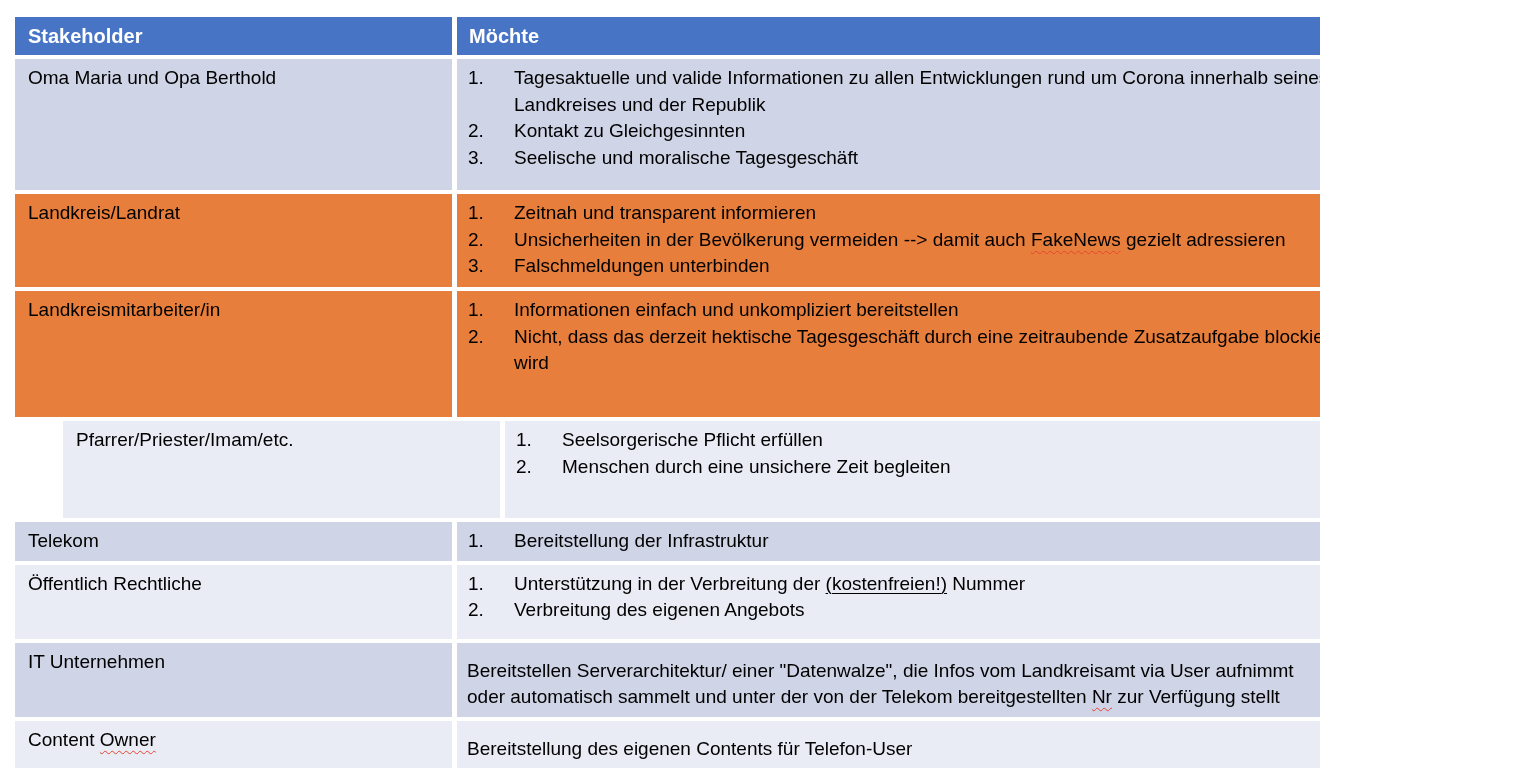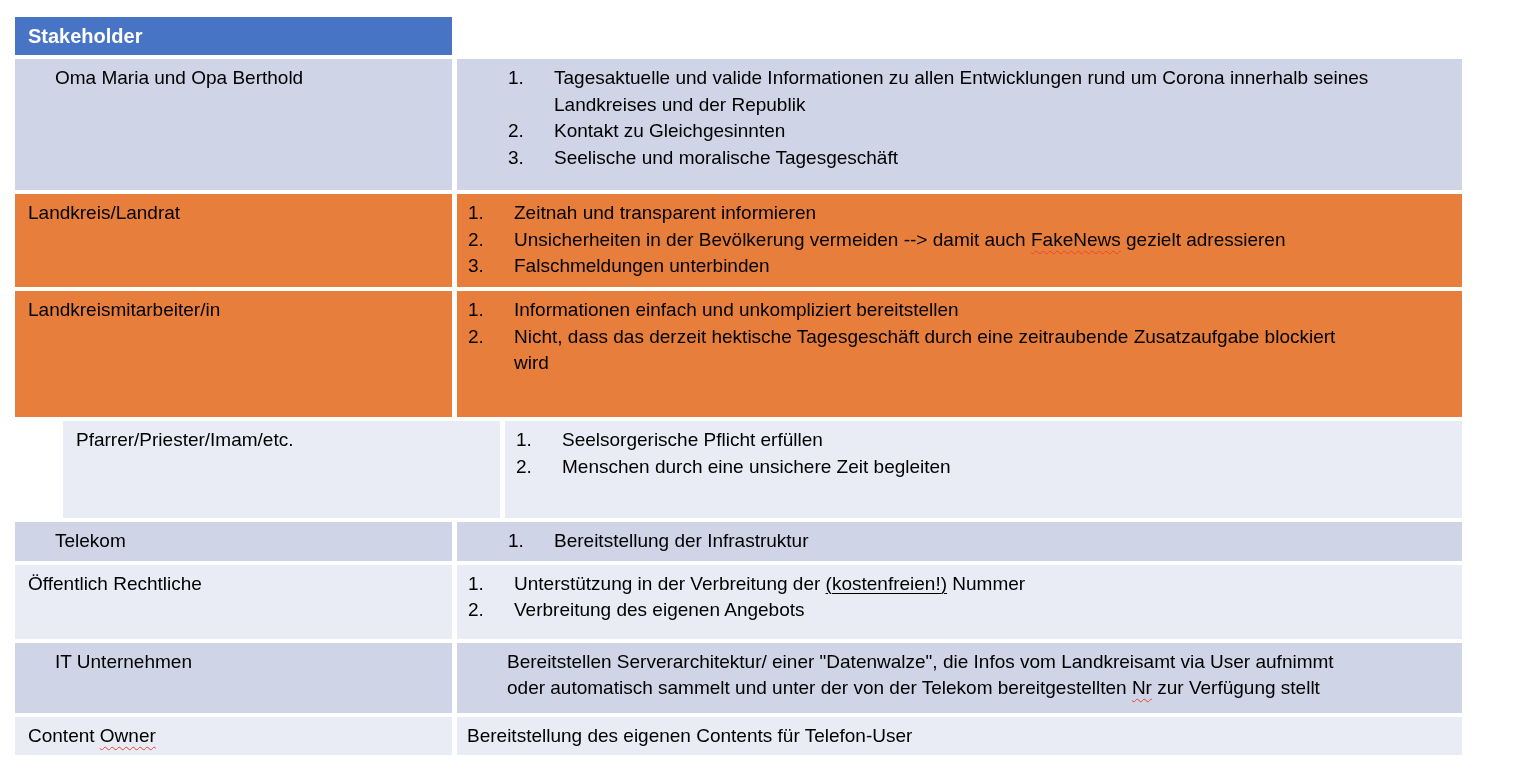--- a/index.html
+++ b/index.html
@@ -4,21 +4,21 @@
 <style>
   * { margin: 0; padding: 0; box-sizing: border-box; }
   html, body {
     width: 1538px; height: 772px;
     background: #ffffff;
     font-family: "Liberation Sans", "DejaVu Sans", sans-serif;
     color: #000000;
   }
   .canvas {
     position: relative;
-    width: 1462px; height: 772px;
+    width: 1320px; height: 772px;
     background: #ffffff;
     overflow: hidden;
   }
   .stakeholder-table {
     position: absolute;
     left: 15px; top: 17px;
     width: 1502px;
   }
   .trow {
     display: flex;
@@ -42,21 +42,21 @@
     background: var(--header-bg, #4774C4);
     color: var(--header-text, #ffffff);
     font-weight: bold;
     font-size: 20px;
     display: flex;
     align-items: center;
     padding-top: 0; padding-bottom: 0;
   }
   .header-row .cell-right { padding-left: 12px; }
   
-  .band-medium { background: var(--band-medium, #CFD4E6); padding-left: 40px; }
+  .band-medium { background: var(--band-medium, #CFD4E6); }
   .band-light  { background: var(--band-light, #E9EBF5); }
   .band-orange { background: var(--highlight-orange, #E87E3B); }
   
   .row-0 { min-height: 131px; }
   .row-1 { min-height: 93px;  }
   .row-2 { min-height: 126px; }
   .row-3 { min-height: 97px; margin-left: 48px;  }
   .row-4 { min-height: 35px; border-radius: 6px;  }
   .row-5 { min-height: 74px;  }
   .row-6 { min-height: 70px;  }
@@ -68,20 +68,21 @@
     width: 57px;
     padding-left: 11px;
   }
   .item-text {
     flex: 1;
     white-space: pre-wrap;
   }
   .plain-text {
     padding-left: 10px;
     white-space: pre-wrap;
+    margin-top: 9px;
   }
   
   .mark-spell {
     text-decoration-line: underline;
     text-decoration-style: wavy;
     text-decoration-color: var(--spellcheck-red, #E8442E);
     text-decoration-thickness: 1px;
     text-underline-offset: 4px;
   }
   .mark-underline {
@@ -94,20 +95,23 @@
 </style>
 </head>
 <body>
 
 <div class="canvas">
   <div class="stakeholder-table">
     <div class="trow header-row">
       <div class="cell cell-left">
         <span>Stakeholder</span>
       </div>
+      <div class="cell cell-right">
+        <span>Möchte</span>
+      </div>
     </div>
     <div>
         <div class="trow row-0">
           <div class="cell cell-left band-medium"><span>Oma Maria und Opa Berthold</span></div>
           <div class="cell cell-right band-medium">
             <div class="list-item">
               <span class="num">1.</span>
               <span class="item-text"><span>Tagesaktuelle und valide Informationen zu allen Entwicklungen rund um Corona innerhalb seines
 Landkreises und der Republik</span></span>
             </div>

